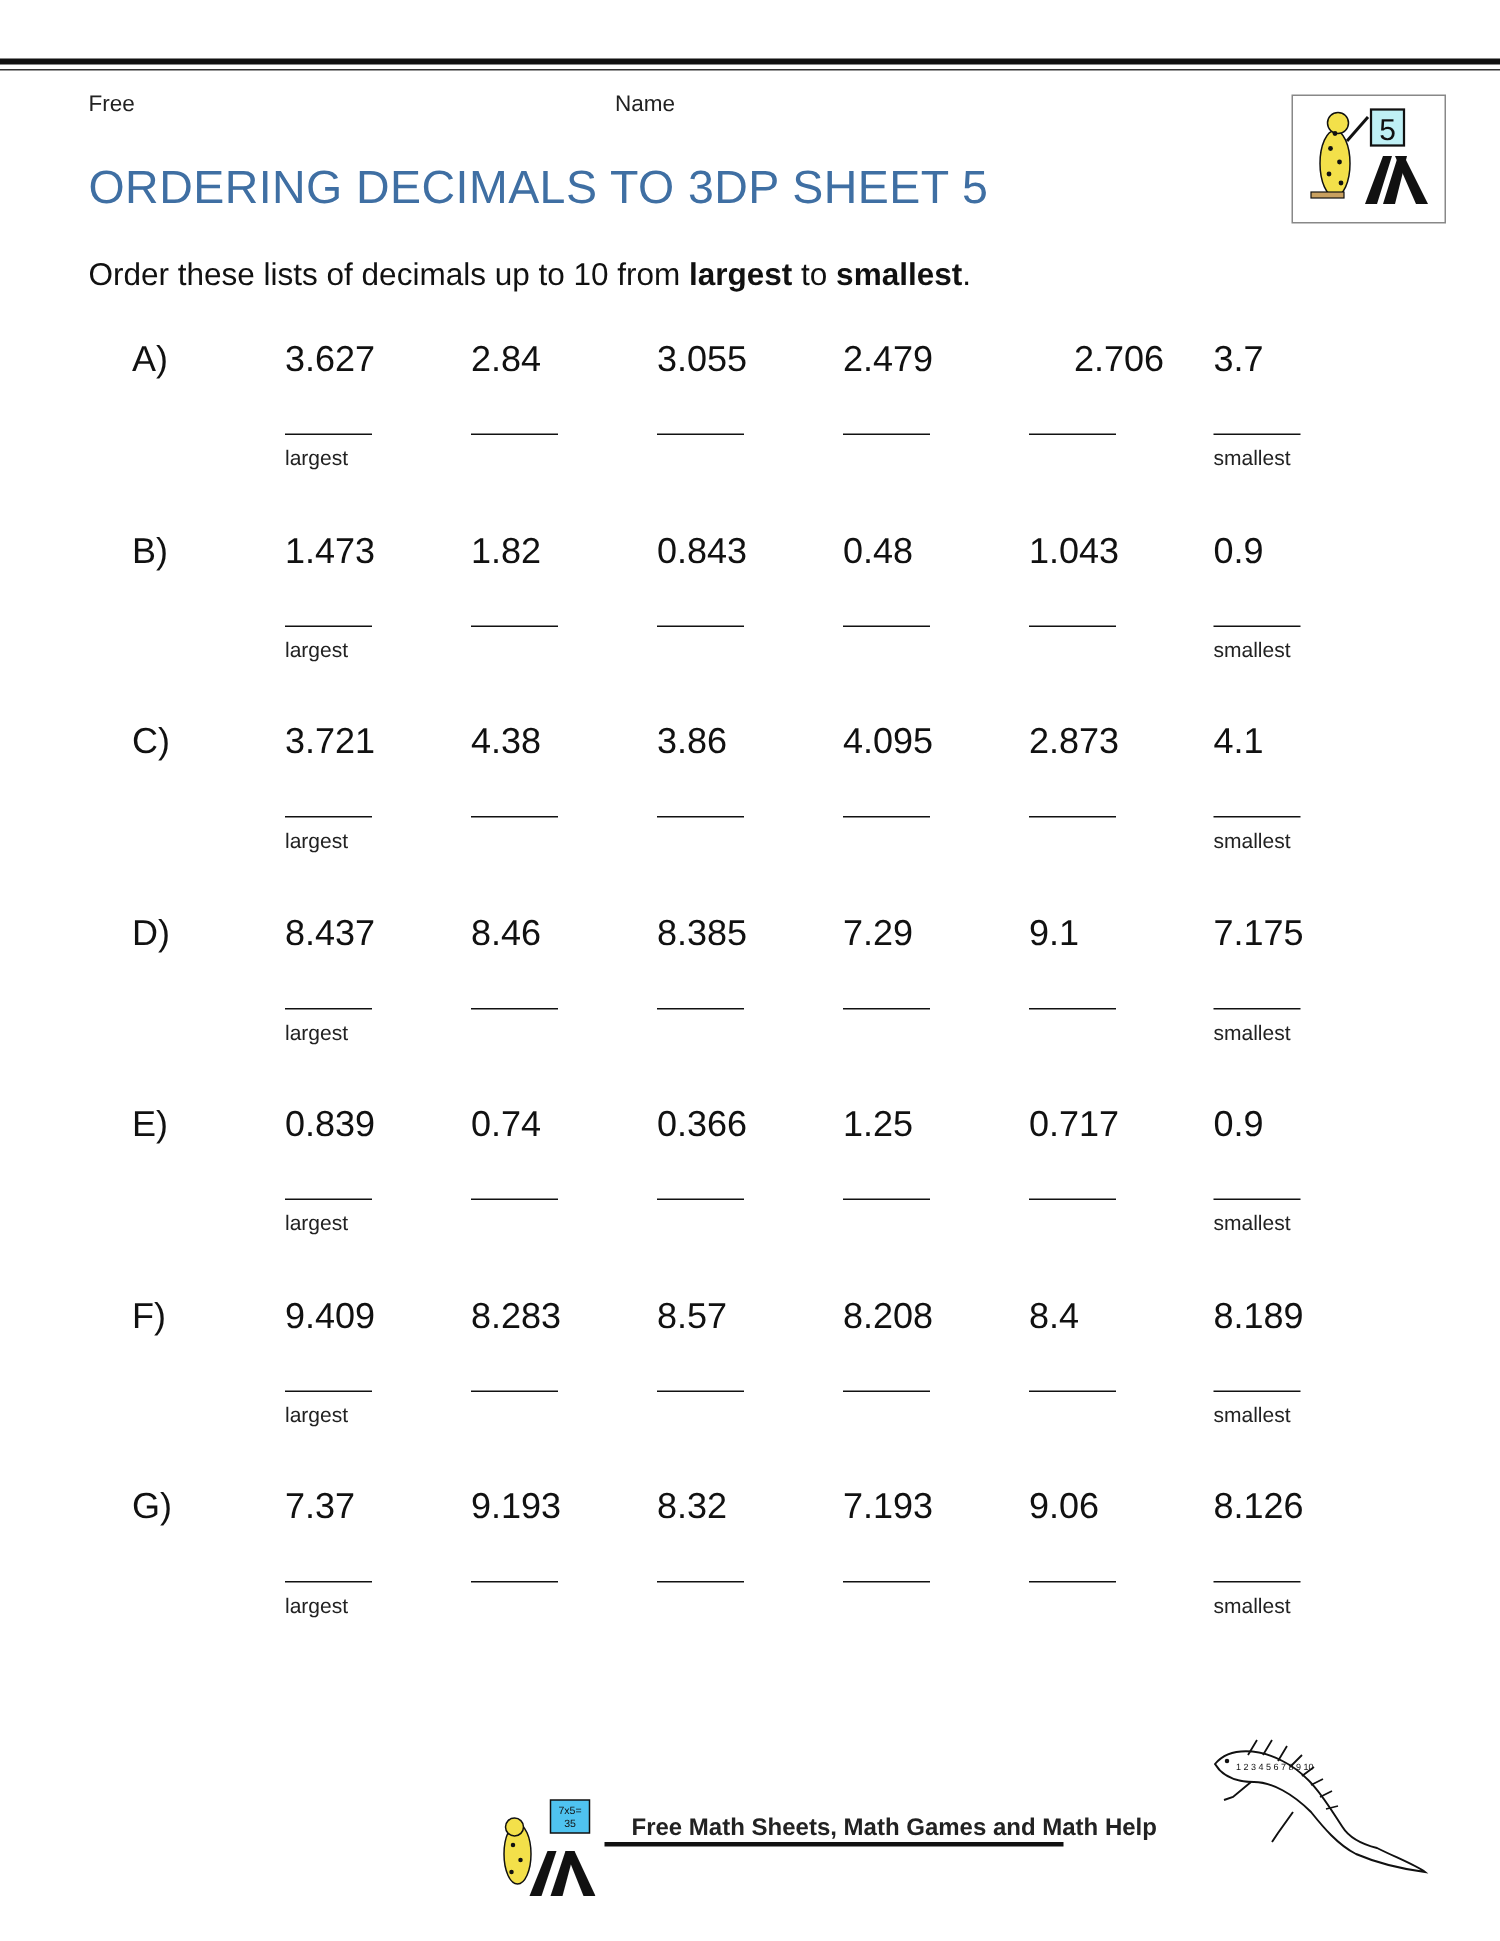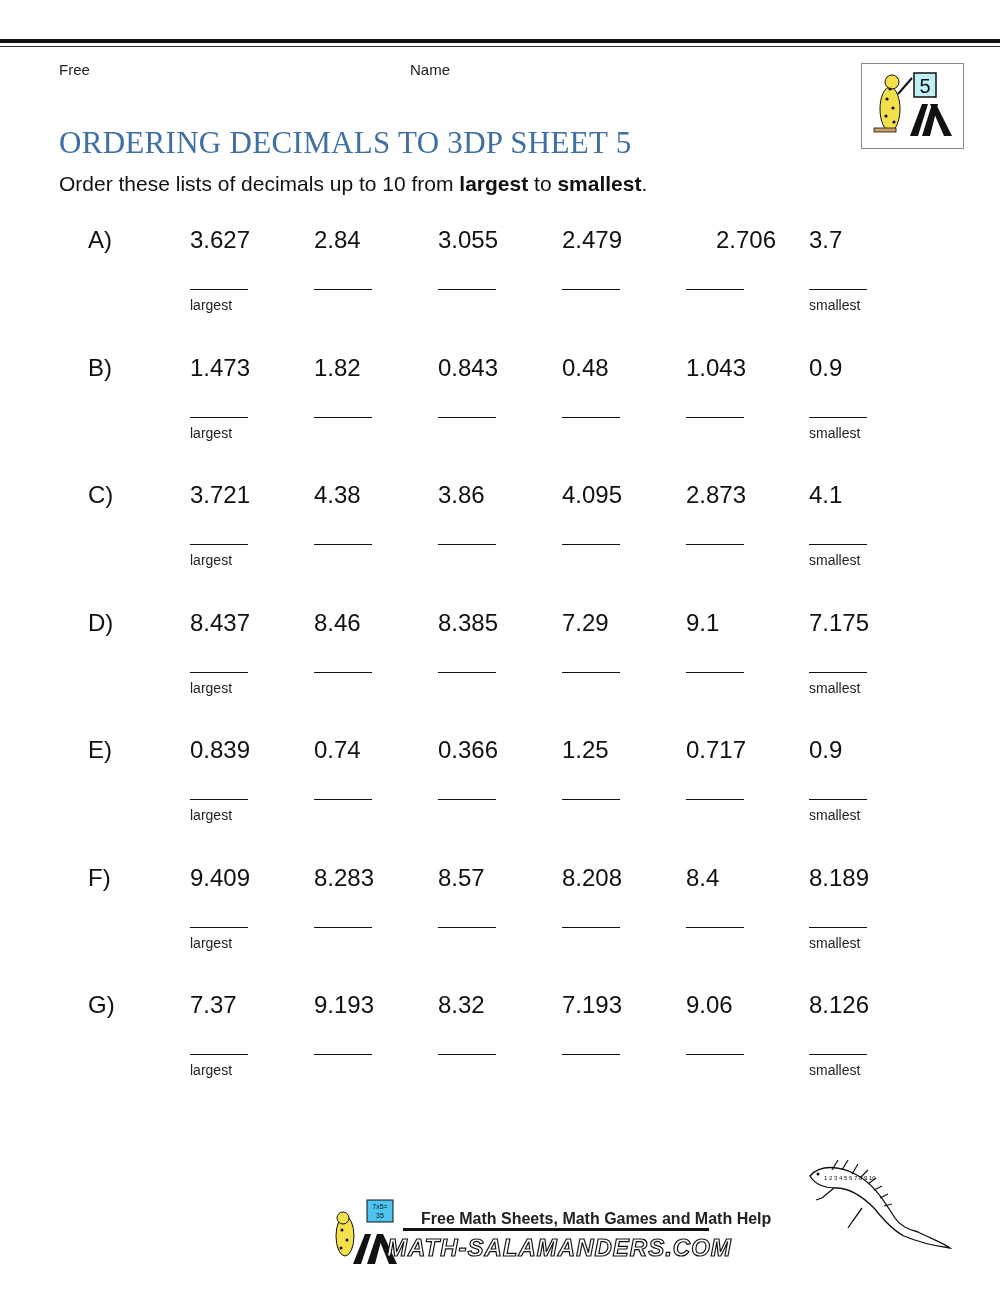--- a/index.html
+++ b/index.html
@@ -1,21 +1,21 @@
 <!DOCTYPE html>
 <html><head>
   <meta charset="utf-8">
   <style>
     html, body { margin: 0; padding: 0; background: #ffffff; }
     body { width: 1000px; height: 1294px; position: relative; overflow: hidden;
            font-family: "Liberation Sans", "DejaVu Sans", sans-serif; color: #111; }
     .rule-thick { position: absolute; left: 0; top: 39px; width: 1000px; height: 4px; background: #111; }
     .rule-thin { position: absolute; left: 0; top: 46px; width: 1000px; height: 1px; background: #333; }
     .label-sm { position: absolute; top: 61px; font-size: 15px; color: #222; }
-    .title { position: absolute; left: 59px; top: 125px; font-family: Liberation Serif, serif;
+    .title { position: absolute; left: 59px; top: 107px; font-family: Liberation Sans, sans-serif;
              font-size: 31px; color: #3f6fa3; letter-spacing: 0.3px; text-align: center; }
     .logo-box { position: absolute; left: 861px; top: 63px; width: 101px; height: 84px;
                 border: 1px solid #888; background: #fff; }
     .instruction { position: absolute; left: 59px; top: 172px; font-size: 21px; color: #111; }
     .instruction b { font-weight: bold; }
     .question { position: absolute; left: 0; width: 1000px; height: 120px; }
     .q-letter { position: absolute; left: 88px; top: 0; font-size: 24px; }
     .num { position: absolute; top: 0; font-size: 24px; }
     .blank { position: absolute; top: 62px; width: 58px; height: 1px; border-bottom: 1.5px solid #111; }
     .hint { position: absolute; top: 71px; font-size: 14px; color: #222; }
@@ -208,14 +208,13 @@
     <circle cx="18" cy="22" r="6" fill="#f3e04a" stroke="#111"></circle>
     <circle cx="17" cy="34" r="1.5" fill="#111"></circle>
       <circle cx="22" cy="44" r="1.5" fill="#111"></circle>
       <circle cx="16" cy="52" r="1.5" fill="#111"></circle>
     <polygon points="28,68 40,38 46,38 36,68" fill="#111"></polygon>
     <polygon points="42,68 52,38 58,38 50,68" fill="#111"></polygon>
     <polygon points="52,38 58,38 72,68 64,68" fill="#111"></polygon>
   </svg>
   <span class="footer-tag">Free Math Sheets, Math Games and Math Help</span>
   <div class="footer-line"></div>
-  <span class="footer-site">MATH-SALAMANDERS.COM</span>
 </div>
 
 </body></html>

